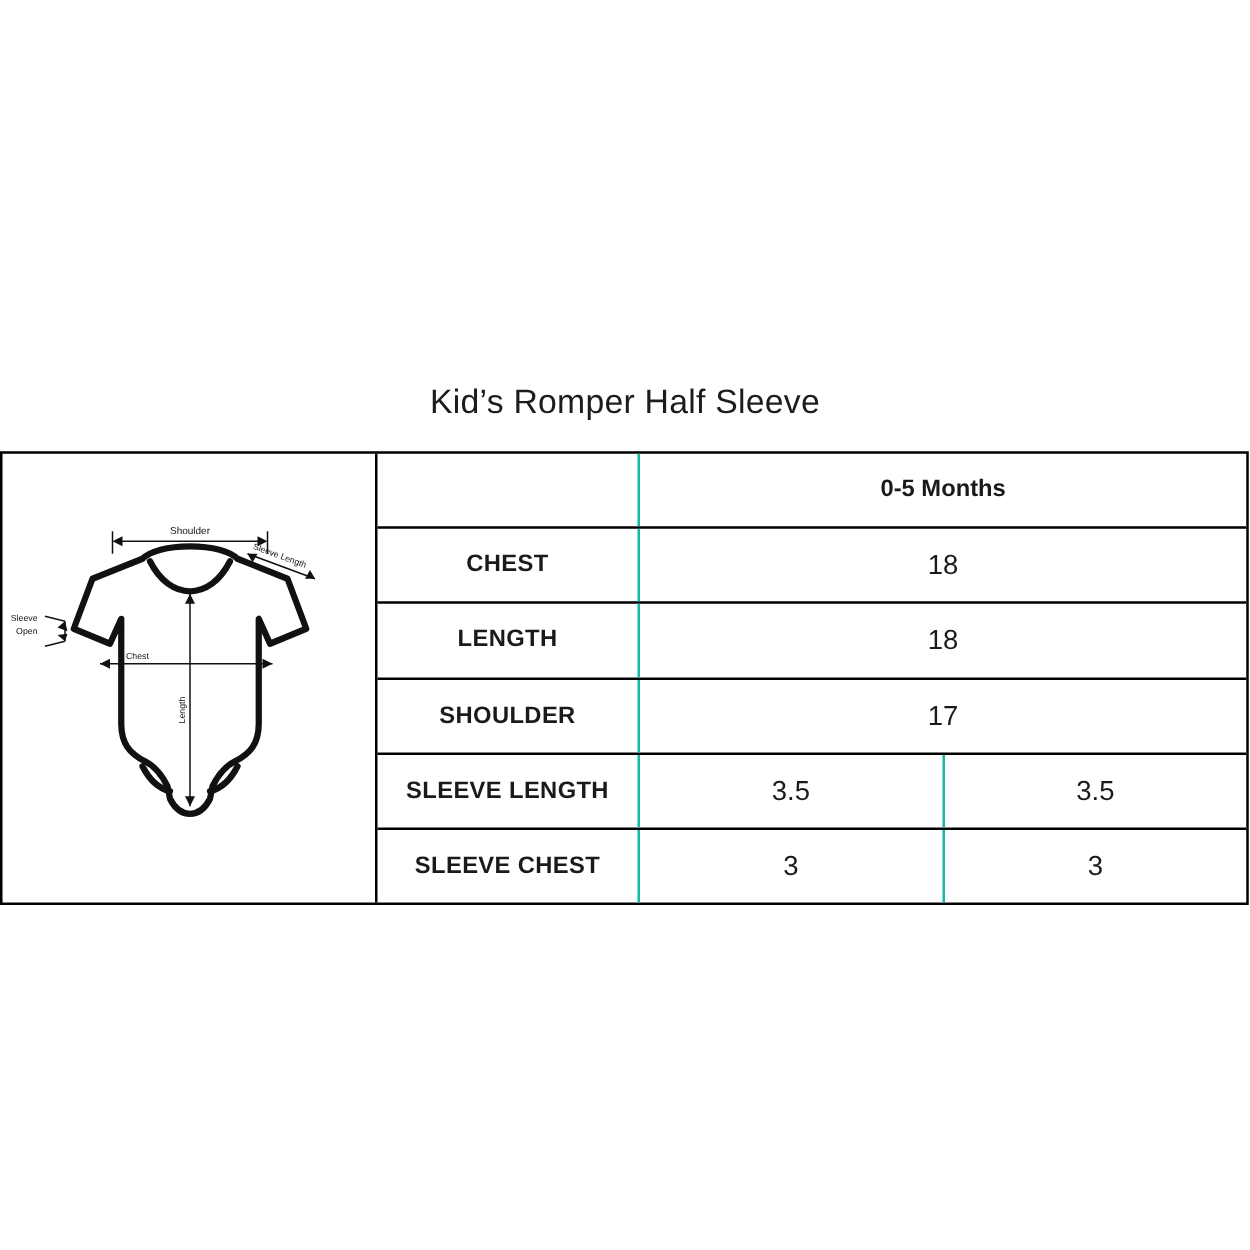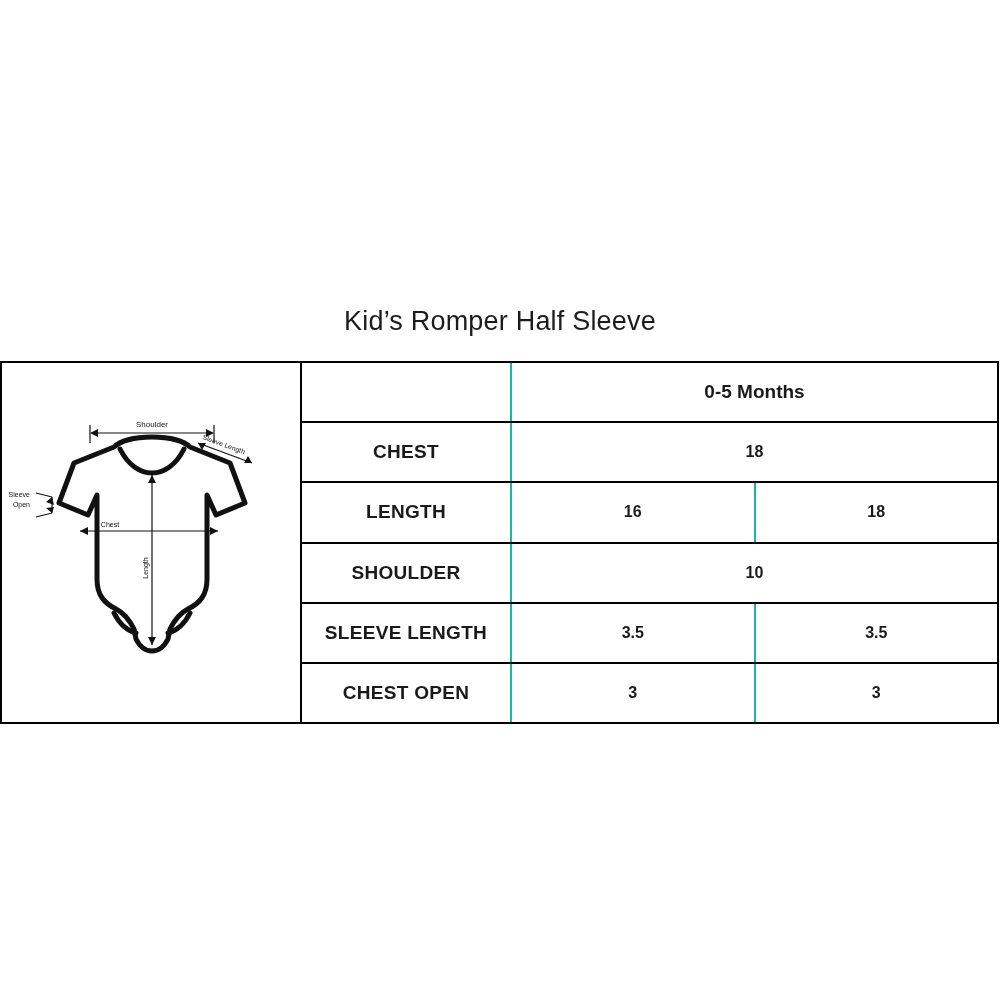--- a/index.html
+++ b/index.html
@@ -81,22 +81,22 @@
   .t-cell:last-child { border-right: none; }
 
   .c-label {
     width: 210px;
     font-weight: bold;
     font-size: 19px;
     letter-spacing: 0.3px;
   }
   .c-val {
     flex: 1;
-    font-weight: 700;
-    font-size: 16px;
+    font-weight: 400;
+    font-size: 22px;
   }
   .head .c-val {
     font-weight: bold;
     font-size: 19px;
   }
 
   
   .diagram-svg {
     position: absolute;
     left: 0;
@@ -202,36 +202,35 @@
         <div class="t-cell c-val">0-5 Months</div>
       </div>
 
       <div class="t-row">
         <div class="t-cell c-label">CHEST</div>
         <div class="t-cell c-val">18</div>
       </div>
 
       <div class="t-row">
         <div class="t-cell c-label">LENGTH</div>
-        <div class="t-cell c-val">16</div>
         <div class="t-cell c-val">18</div>
       </div>
 
       <div class="t-row">
         <div class="t-cell c-label">SHOULDER</div>
-        <div class="t-cell c-val">10</div>
+        <div class="t-cell c-val">17</div>
       </div>
 
       <div class="t-row">
         <div class="t-cell c-label">SLEEVE LENGTH</div>
         <div class="t-cell c-val">3.5</div>
         <div class="t-cell c-val">3.5</div>
       </div>
 
       <div class="t-row">
-        <div class="t-cell c-label">CHEST OPEN</div>
+        <div class="t-cell c-label">SLEEVE CHEST</div>
         <div class="t-cell c-val">3</div>
         <div class="t-cell c-val">3</div>
       </div>
 
     </div>
   </div>
 </div>
 
 </body></html>

